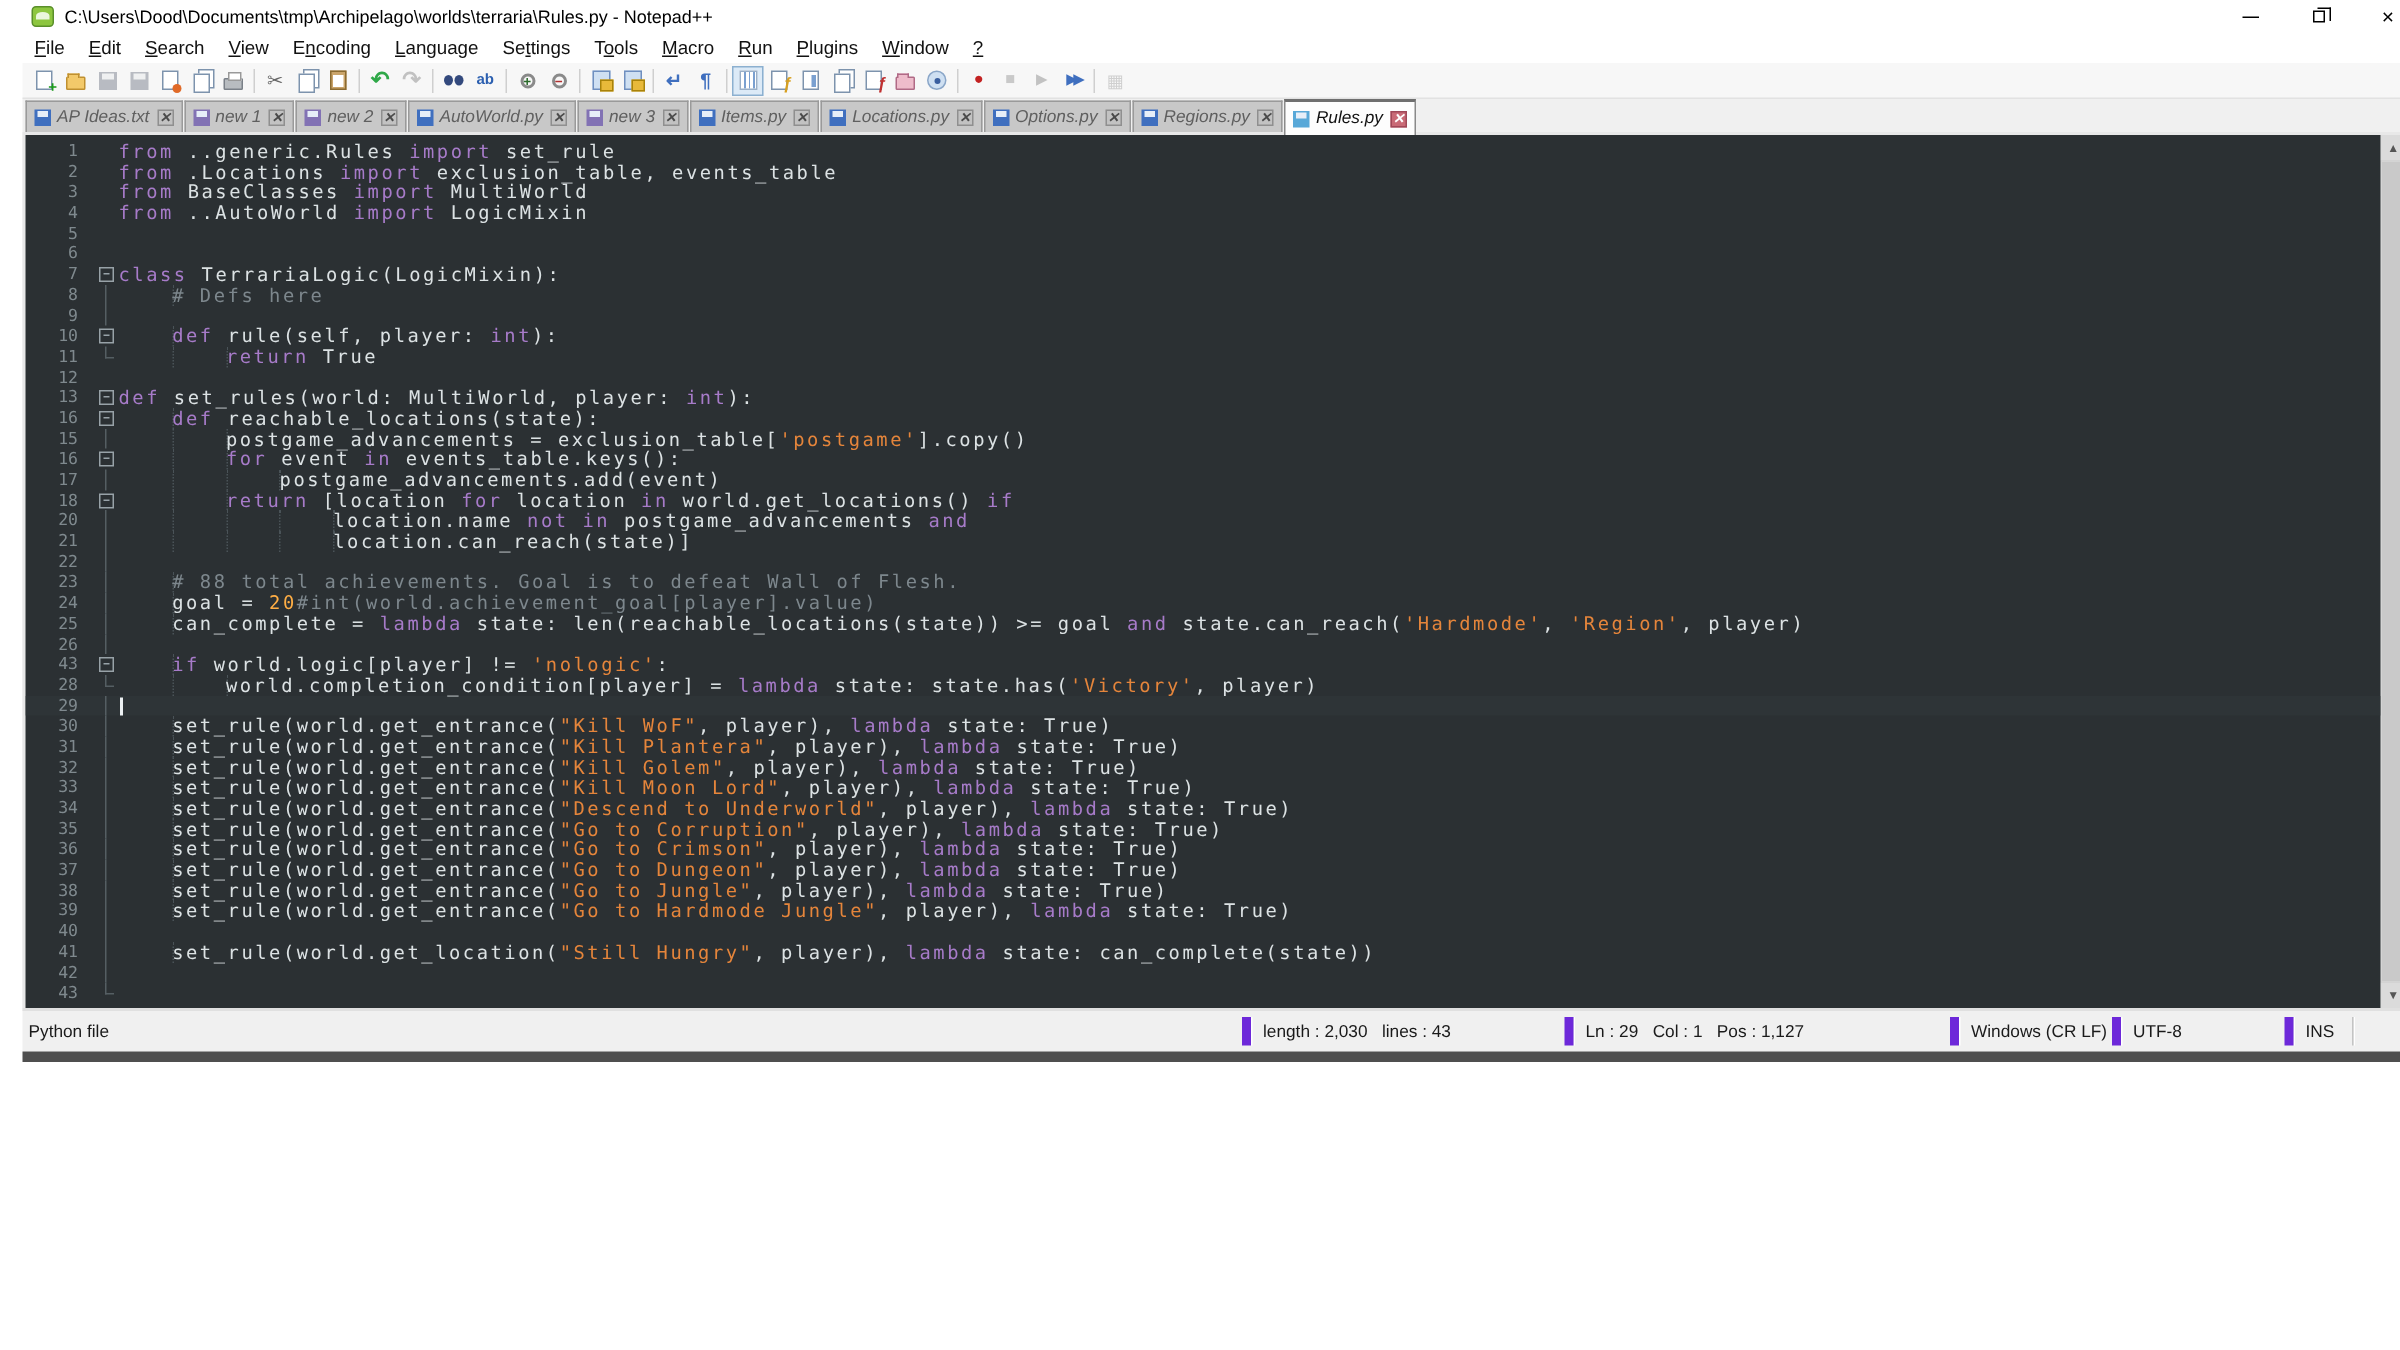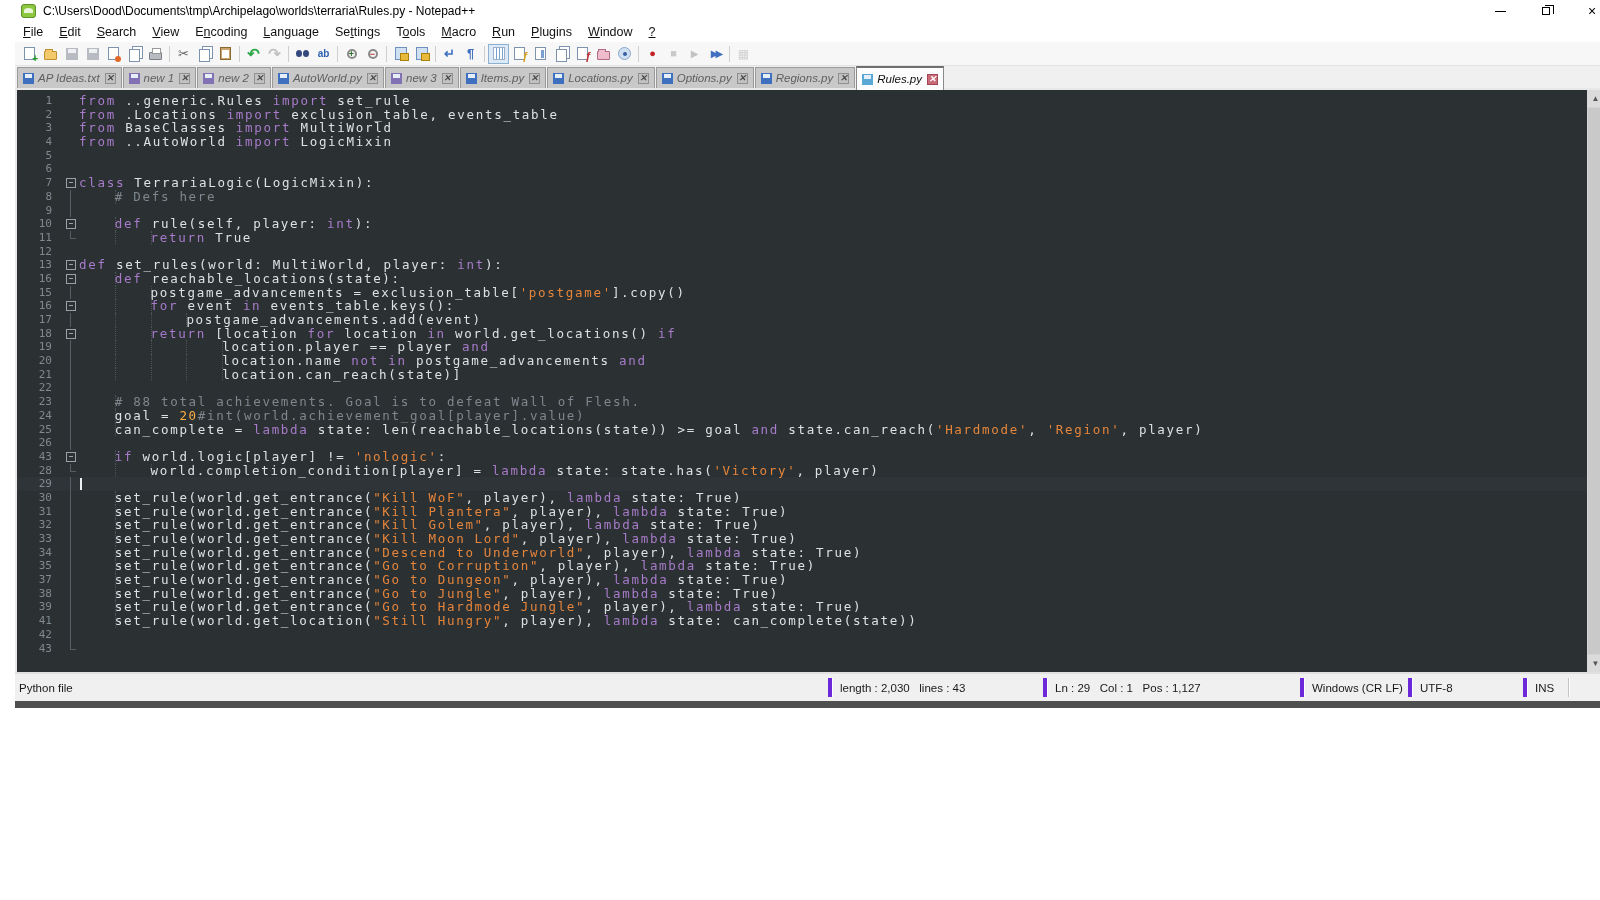--- a/index.html
+++ b/index.html
@@ -92,21 +92,21 @@
   .caret { position:absolute; left:1px; top:1px; width:2px; height:12px; background:#ecf0f2; }
 
   
   .vscroll { width:17px; flex:0 0 auto; background:#dbdbdb; display:flex; flex-direction:column; }
   .sb-arrow { height:17px; display:flex; align-items:center; justify-content:center; font-size:8px; color:#555; flex:0 0 auto; }
   .sb-thumb { flex:1 1 auto; background:#c9c9c9; border:1px solid #d4d4d4; }
   .right-strip { width:11px; flex:0 0 auto; background:#f0f0f0; border-right:2px dotted #a8a8a8; }
 
   
   .statusbar { height:29px; background:#f0f0f0; border-top:2px solid #e0e0e0; display:flex; align-items:center; font-size:11.5px; color:#1a1a1a; flex:0 0 auto; }
-  .sb-seg { white-space:pre; padding:0 8px; height:19px; display:flex; align-items:center; border-left:4px solid #6d28d9; box-shadow:inset 1px 0 0 #ffffff; }
+  .sb-seg { white-space:pre; padding:0 8px; height:19px; display:flex; align-items:center; border-left:6px solid #6d28d9; box-shadow:inset 1px 0 0 #ffffff; }
   .sb-doctype { flex:1 1 auto; border-left:none; box-shadow:none; padding-left:4px; }
   .sb-len { width:215px; } .sb-pos { width:257px; } .sb-eol { width:108px; } .sb-enc { width:115px; } .sb-ins { width:45px; }
   .sb-tail { width:47px; height:19px; border-left:1px solid #c4c4c4; box-shadow:inset 1px 0 0 #ffffff; }
   .bottom-strip { height:7px; background:#4f4f4f; flex:0 0 auto; }
 </style>
 </head>
 <body>
 
 <div class="app">
 
@@ -353,25 +353,20 @@
           <div class="ln">17</div>
           <div class="fold vline"></div>
           <div class="code"><span class="ind"></span><span class="ind"></span><span class="ind"></span>postgame_advancements.add(event)</div>
         </div>
         <div class="cl">
           <div class="ln">18</div>
           <div class="fold box"></div>
           <div class="code"><span class="ind"></span><span class="ind"></span><span class="k">return</span> [location <span class="k">for</span> location <span class="k">in</span> world.get_locations() <span class="k">if</span></div>
         </div>
         <div class="cl">
-          <div class="ln">19</div>
-          <div class="fold vline"></div>
-          <div class="code"><span class="ind"></span><span class="ind"></span><span class="ind"></span><span class="ind"></span>location.player == player <span class="k">and</span></div>
-        </div>
-        <div class="cl">
           <div class="ln">20</div>
           <div class="fold vline"></div>
           <div class="code"><span class="ind"></span><span class="ind"></span><span class="ind"></span><span class="ind"></span>location.name <span class="k">not</span> <span class="k">in</span> postgame_advancements <span class="k">and</span></div>
         </div>
         <div class="cl">
           <div class="ln">21</div>
           <div class="fold vline"></div>
           <div class="code"><span class="ind"></span><span class="ind"></span><span class="ind"></span><span class="ind"></span>location.can_reach(state)]</div>
         </div>
         <div class="cl">
@@ -438,33 +433,43 @@
           <div class="ln">34</div>
           <div class="fold vline"></div>
           <div class="code"><span class="ind"></span>set_rule(world.get_entrance(<span class="s">"Descend to Underworld"</span>, player), <span class="k">lambda</span> state: True)</div>
         </div>
         <div class="cl">
           <div class="ln">35</div>
           <div class="fold vline"></div>
           <div class="code"><span class="ind"></span>set_rule(world.get_entrance(<span class="s">"Go to Corruption"</span>, player), <span class="k">lambda</span> state: True)</div>
         </div>
         <div class="cl">
+          <div class="ln">36</div>
+          <div class="fold vline"></div>
+          <div class="code"><span class="ind"></span>set_rule(world.get_entrance(<span class="s">"Go to Crimson"</span>, player), <span class="k">lambda</span> state: True)</div>
+        </div>
+        <div class="cl">
           <div class="ln">37</div>
           <div class="fold vline"></div>
           <div class="code"><span class="ind"></span>set_rule(world.get_entrance(<span class="s">"Go to Dungeon"</span>, player), <span class="k">lambda</span> state: True)</div>
         </div>
         <div class="cl">
           <div class="ln">38</div>
           <div class="fold vline"></div>
           <div class="code"><span class="ind"></span>set_rule(world.get_entrance(<span class="s">"Go to Jungle"</span>, player), <span class="k">lambda</span> state: True)</div>
         </div>
         <div class="cl">
           <div class="ln">39</div>
           <div class="fold vline"></div>
           <div class="code"><span class="ind"></span>set_rule(world.get_entrance(<span class="s">"Go to Hardmode Jungle"</span>, player), <span class="k">lambda</span> state: True)</div>
+        </div>
+        <div class="cl">
+          <div class="ln">40</div>
+          <div class="fold vline"></div>
+          <div class="code"></div>
         </div>
         <div class="cl">
           <div class="ln">41</div>
           <div class="fold vline"></div>
           <div class="code"><span class="ind"></span>set_rule(world.get_location(<span class="s">"Still Hungry"</span>, player), <span class="k">lambda</span> state: can_complete(state))</div>
         </div>
         <div class="cl">
           <div class="ln">42</div>
           <div class="fold vline"></div>
           <div class="code"></div>

